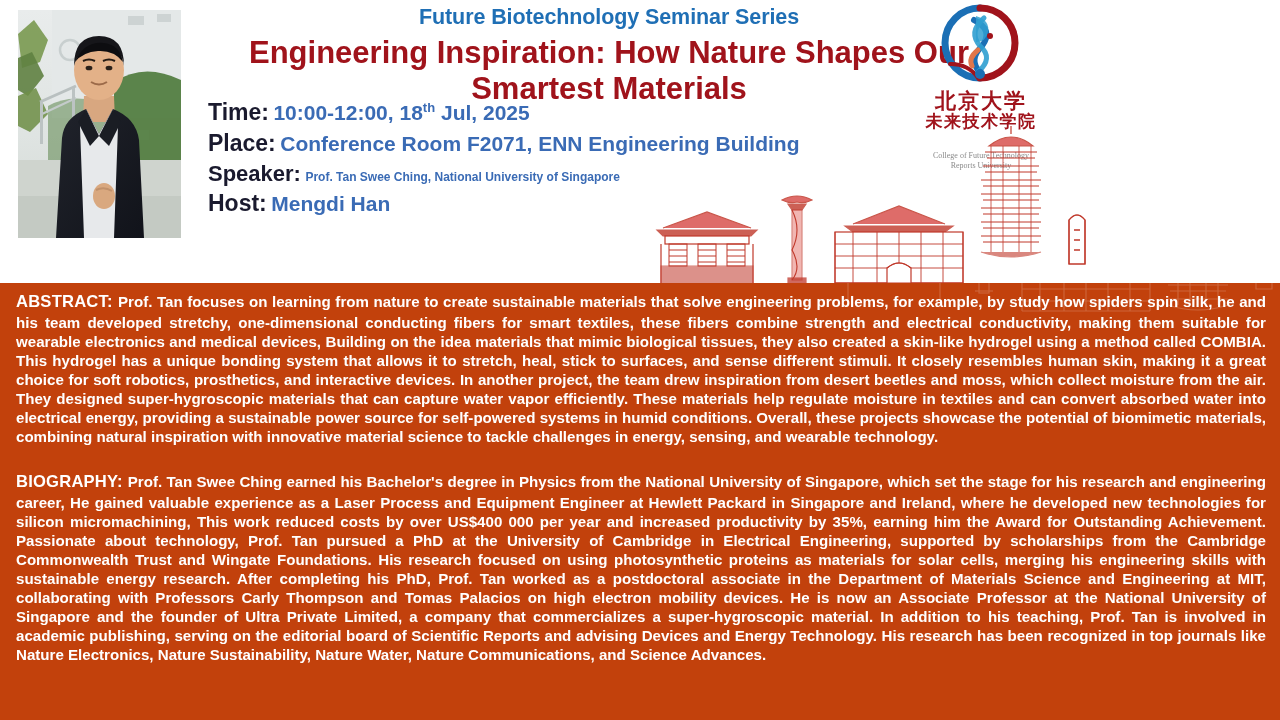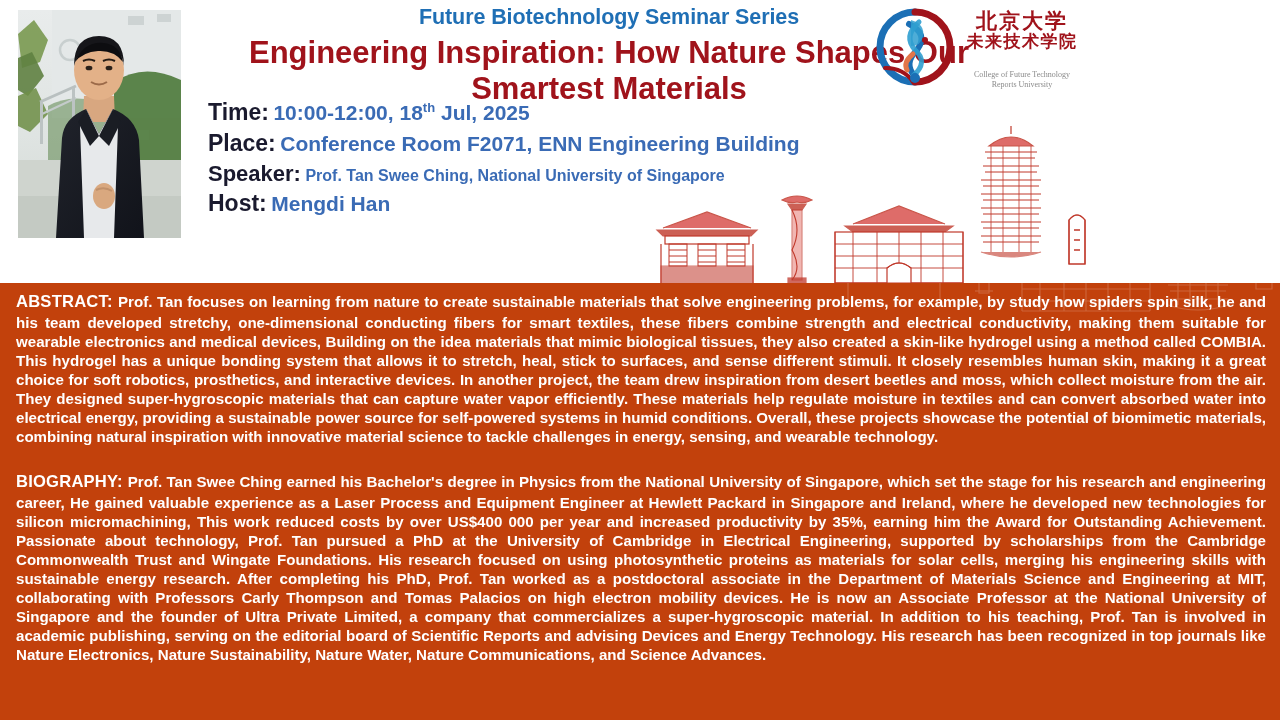--- a/index.html
+++ b/index.html
@@ -88,32 +88,33 @@
     color: #1a1a2e;
     font-weight: bold;
     font-size: 23px;
   }
   .info-value {
     color: #3A6BB5;
     font-weight: bold;
     font-size: 21px;
   }
   .info-row.tight .info-label { font-size: 22px; }
-  .info-row.tight .info-value { font-size: 16px; }
+  .info-row.tight .info-value { font-size: 12px; }
   sup.ord { font-size: 0.62em; vertical-align: super; }
 
   
   .logo {
     position: absolute;
     right: 6px;
     top: 2px;
     width: 214px;
     height: 96px;
     display: flex;
     align-items: center;
+    flex-direction: column;
   }
   .logo-mark { width: 84px; height: 88px; flex: none; }
   .logo-text { margin-left: 2px; width: 126px; text-align: center; }
   .logo-cn1 {
     color: #A0131B;
     font-size: 21px;
     font-weight: bold;
     letter-spacing: 2px;
     line-height: 1.05;
     font-family: "DejaVu Sans", sans-serif;

